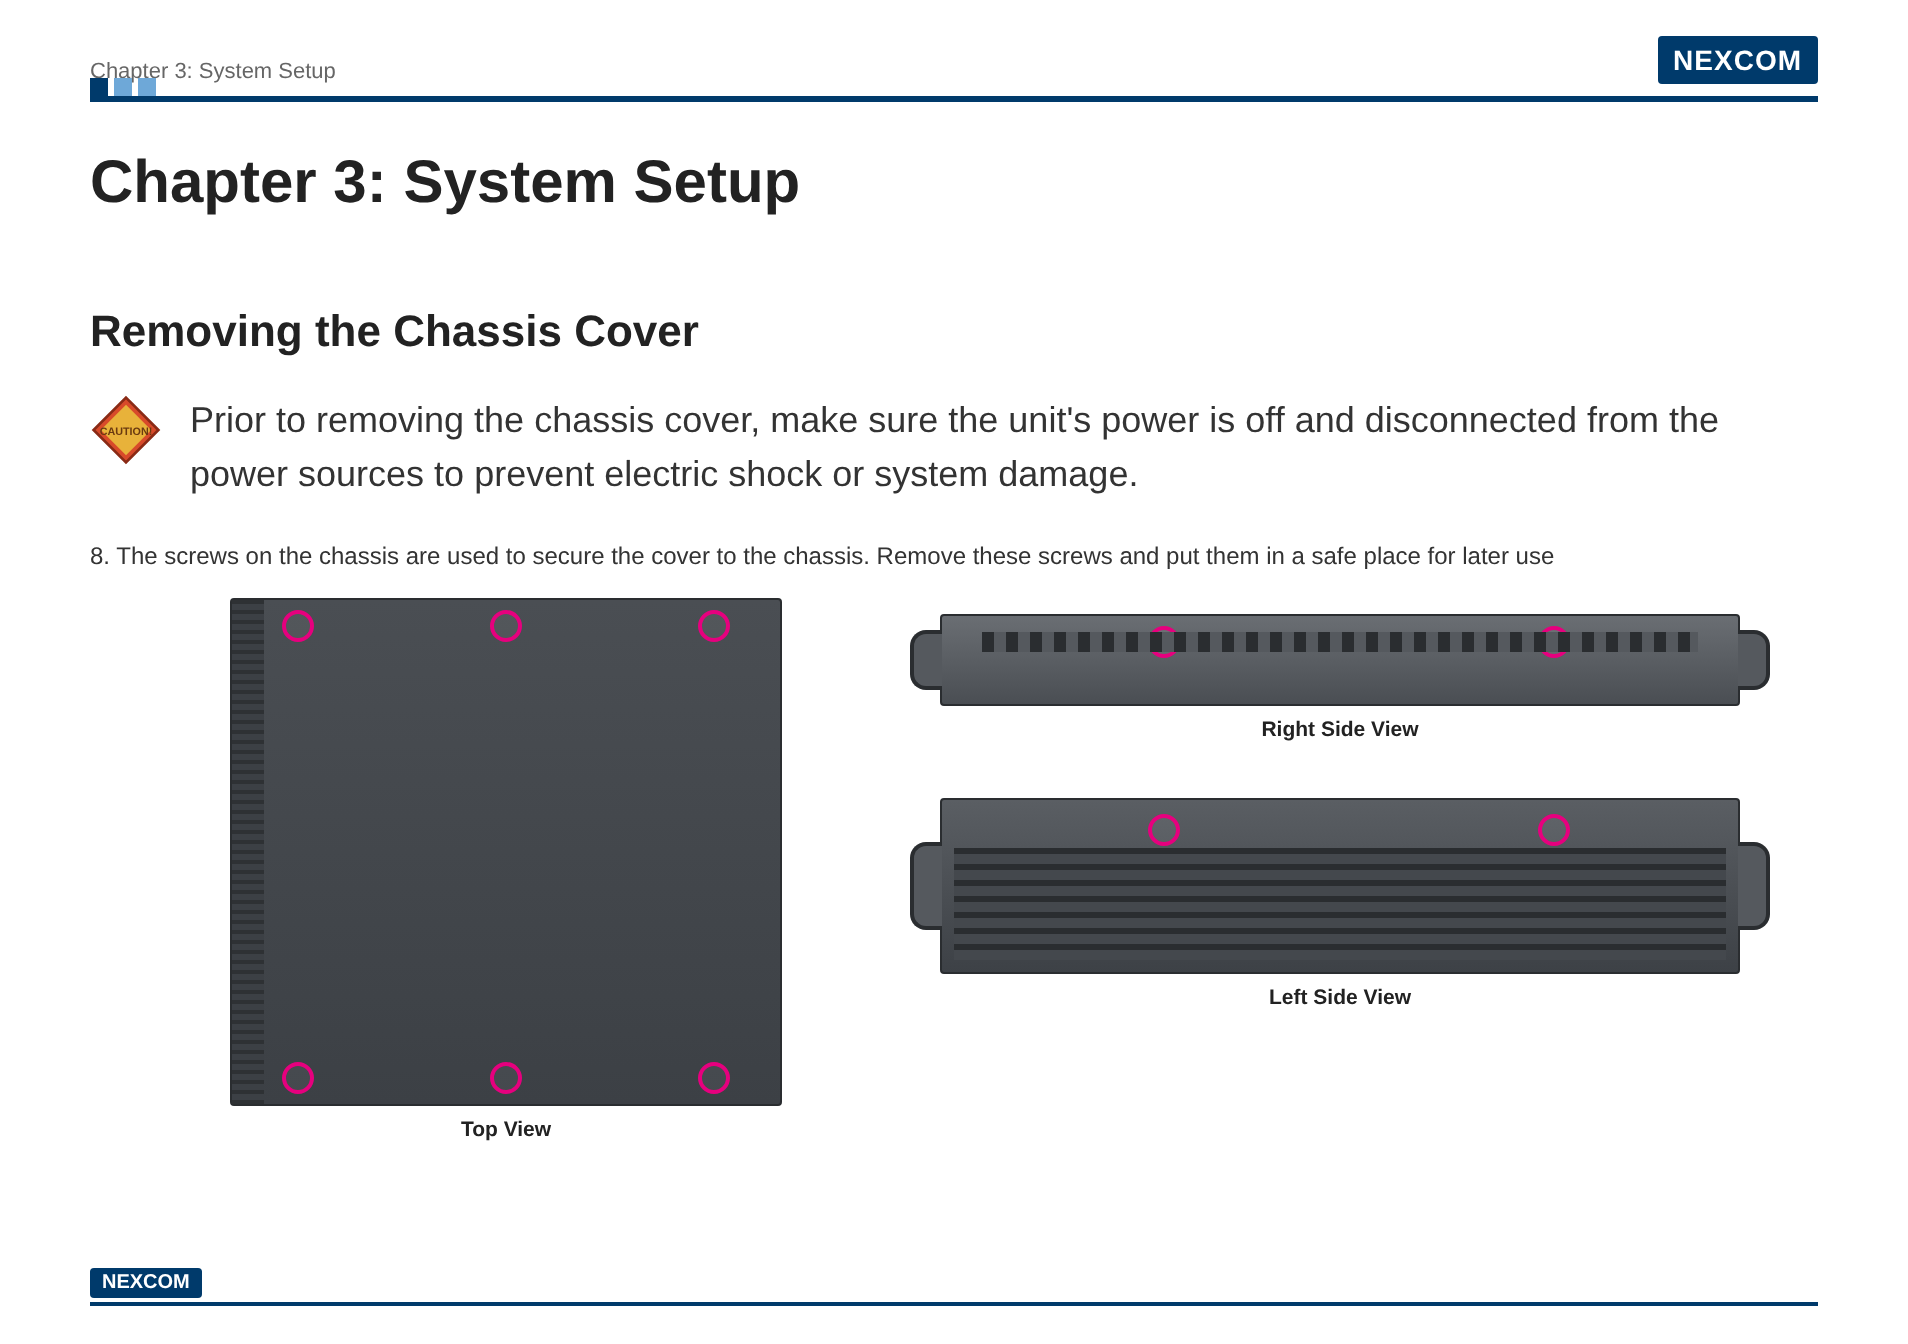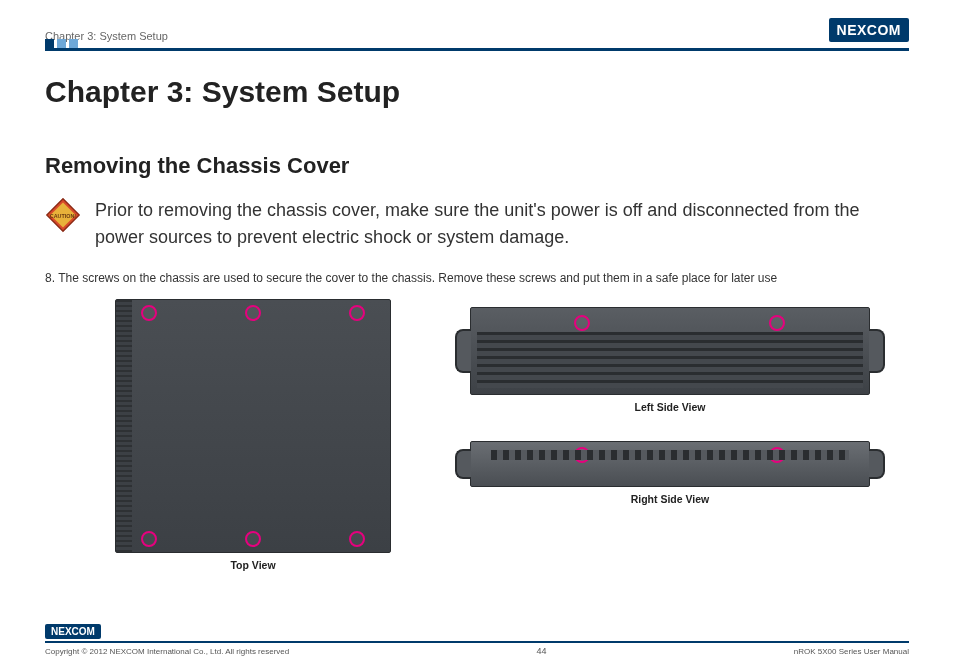--- a/index.html
+++ b/index.html
@@ -227,46 +227,41 @@
       <span class="screw" style="left:88%; top:5%"></span>
       <span class="screw" style="left:12%; top:95%"></span>
       <span class="screw" style="left:50%; top:95%"></span>
       <span class="screw" style="left:88%; top:95%"></span>
     </div>
     <div class="caption">Top View</div>
   </div>
 
   <div class="view-col right-col">
     <div class="side-group">
+      <div class="chassis-right">
+        <span class="bracket" style="height:30px"></span>
+        <span class="bracket left-b" style="height:30px"></span>
+        <span class="screw" style="left:28%; top:30%"></span>
+        <span class="screw" style="left:77%; top:30%"></span>
+      </div>
+      <div class="caption">Right Side View</div>
+    </div>
+
+    <div class="side-group">
       <div class="chassis-left">
         <span class="bracket"></span>
         <span class="bracket left-b"></span>
         <span class="screw" style="left:28%; top:18%"></span>
         <span class="screw" style="left:77%; top:18%"></span>
       </div>
       <div class="caption">Left Side View</div>
     </div>
-
-    <div class="side-group">
-      <div class="chassis-right">
-        <span class="bracket" style="height:30px"></span>
-        <span class="bracket left-b" style="height:30px"></span>
-        <span class="screw" style="left:28%; top:30%"></span>
-        <span class="screw" style="left:77%; top:30%"></span>
-      </div>
-      <div class="caption">Right Side View</div>
-    </div>
   </div>
 </div>
 
 <div class="footer">
   <div class="footer-left">
     <span class="footer-logo">
       <span>NEXCOM</span>
     </span>
   </div>
   <div class="rule-bottom"></div>
-  <div class="footer-row">
-    <span>Copyright © 2012 NEXCOM International Co., Ltd. All rights reserved</span>
-    <span class="page-num">44</span>
-    <span>nROK 5X00 Series User Manual</span>
-  </div>
 </div>
 
 </body></html>

